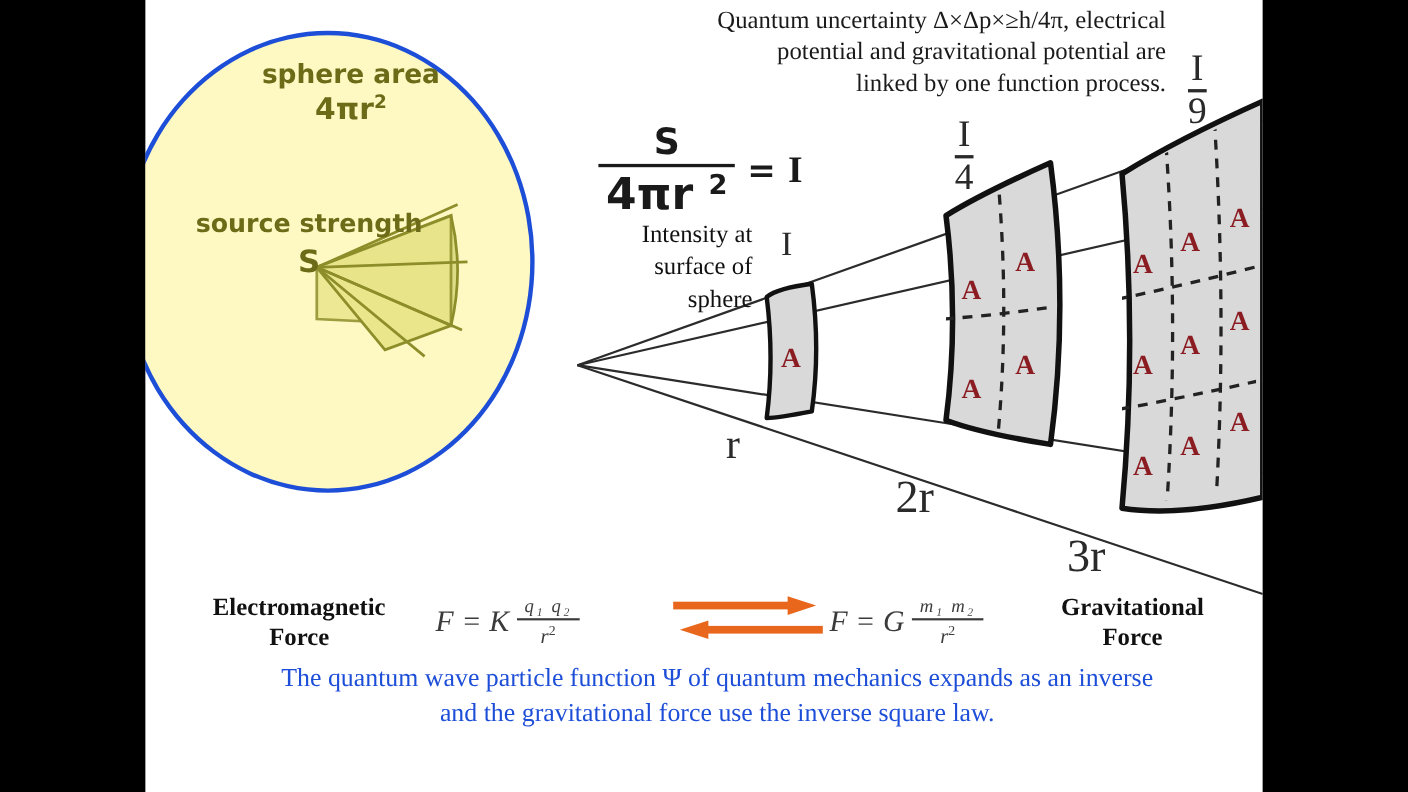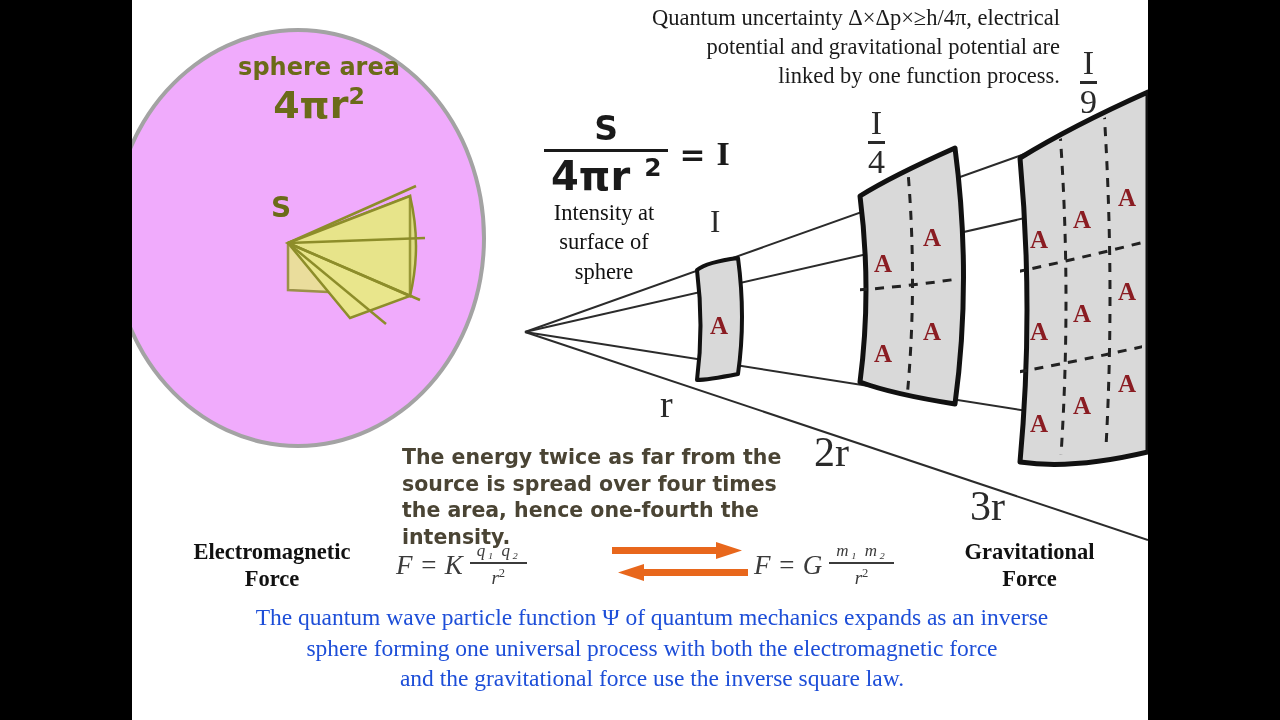--- a/index.html
+++ b/index.html
@@ -49,38 +49,38 @@
   }
 
   
   #sphere {
     position: absolute;
     left: -22px;           
     top: 28px;
     width: 376px;
     height: 420px;
     border-radius: 50%;
-    background: #f0abfc;
-    border: 4px solid #a3a3a3;
+    background: #fef9c3;
+    border: 4px solid #1d4ed8;
     box-sizing: border-box;
   }
   #sphere-area-label {
     position: absolute;
     left: 80px;
     top: 20px;
     width: 250px;
     text-align: center;
     font-family: "DejaVu Sans", sans-serif;
     font-weight: bold;
     font-size: 24px;
     color: #6b6b18;
     line-height: 1.25;
   }
   #sphere-area-formula {
-    font-size: 38px;
+    font-size: 27px;
   }
   #sphere-area-formula sup { font-size: 0.62em; }
   #source-strength-label {
     position: absolute;
     left: 52px;
     top: 158px;
     width: 230px;
     text-align: center;
     font-family: "DejaVu Sans", sans-serif;
     font-weight: bold;
@@ -134,21 +134,21 @@
   #intensity-formula .den { font-size: 40px; }
   #intensity-formula .den sup { font-size: 0.62em; }
   #intensity-eq { font-size: 31px; }
   #intensity-rhs { font-size: 34px; font-family: "Liberation Serif", serif; }
 
   #intensity-caption {
     position: absolute;
     left: 392px;
     top: 198px;
     width: 160px;
-    text-align: center;
+    text-align: right;
     font-family: "Liberation Serif", serif;
     font-size: 22.5px;
     line-height: 1.30;
     color: #111;
   }
 
   
   #cone-svg {
     position: absolute;
     left: 0;
@@ -332,20 +332,21 @@
           <path d="M178,215 L310,272"></path>
           <path d="M178,215 L276,296"></path>
           <path d="M178,215 L315,210"></path>
         </g>
       </svg>
       <div id="sphere-area-label">
         <div>sphere area</div>
         <div id="sphere-area-formula"><span>4πr</span><sup>2</sup></div>
       </div>
       <div id="source-strength-label">
+        <div>source strength</div>
         <div id="source-strength-symbol">S</div>
       </div>
     </div>
 
     <div id="intensity-formula">
       <span class="frac">
         <span class="num">S</span>
         <span class="bar-line"></span>
         <span class="den"><span>4πr</span> <sup>2</sup></span>
       </span>
@@ -373,25 +374,20 @@
         <span>I</span>
         <span class="bar-line"></span>
         <span>9</span>
       </span>
     </div>
 
     <div class="panel-label" id="label-r">r</div>
     <div class="panel-label" id="label-2r">2r</div>
     <div class="panel-label" id="label-3r">3r</div>
 
-    <div id="energy-note">
-      <div>The energy twice as far from the</div>
-      <div>source is spread over four times</div>
-      <div>the area, hence one-fourth the intensity.</div>
-    </div>
 
     <div id="force-row">
 
       <div class="force-title" id="em-force-title">
         <div>Electromagnetic</div>
         <div>Force</div>
       </div>
 
       <div class="eqn" id="em-eqn">
         <span>F</span>
@@ -427,21 +423,20 @@
       </div>
 
       <div class="force-title" id="grav-force-title">
         <div>Gravitational</div>
         <div>Force</div>
       </div>
     </div>
 
     <div id="bottom-caption">
       <div>The quantum wave particle function Ψ of quantum mechanics expands as an inverse</div>
-      <div>sphere forming one universal process with both the electromagnetic force</div>
       <div>and the gravitational force use the inverse square law.</div>
     </div>
 
   </div>
 
   <div class="bar" id="bar-left"></div>
   <div class="bar" id="bar-right"></div>
 
 </div>
 

